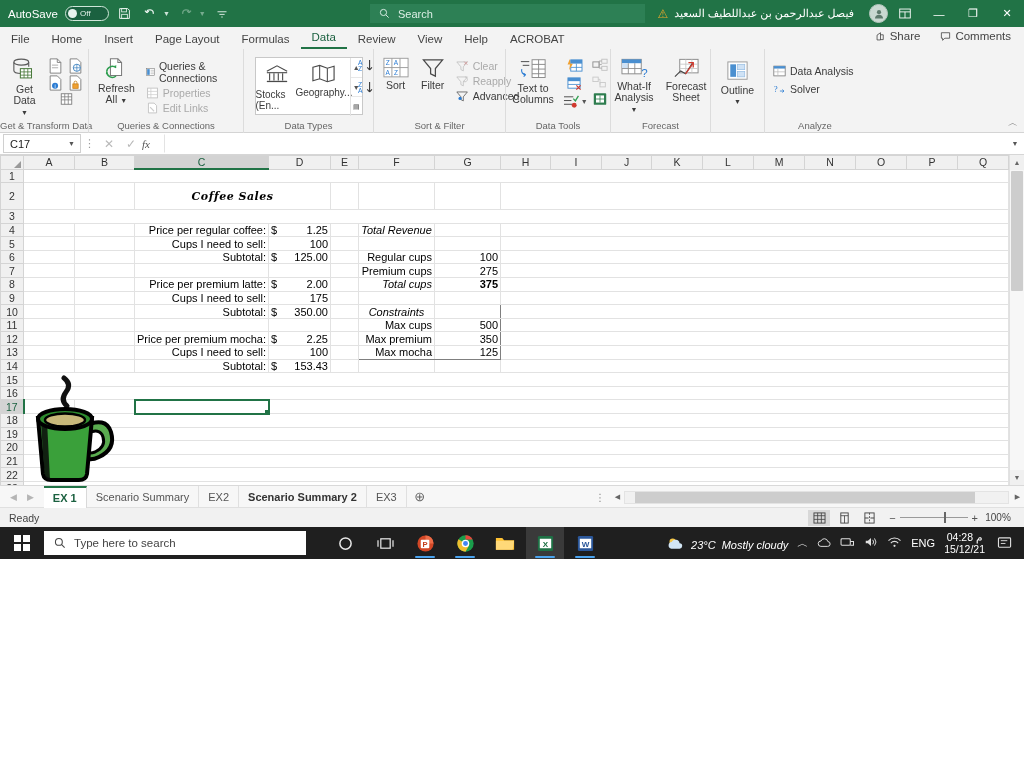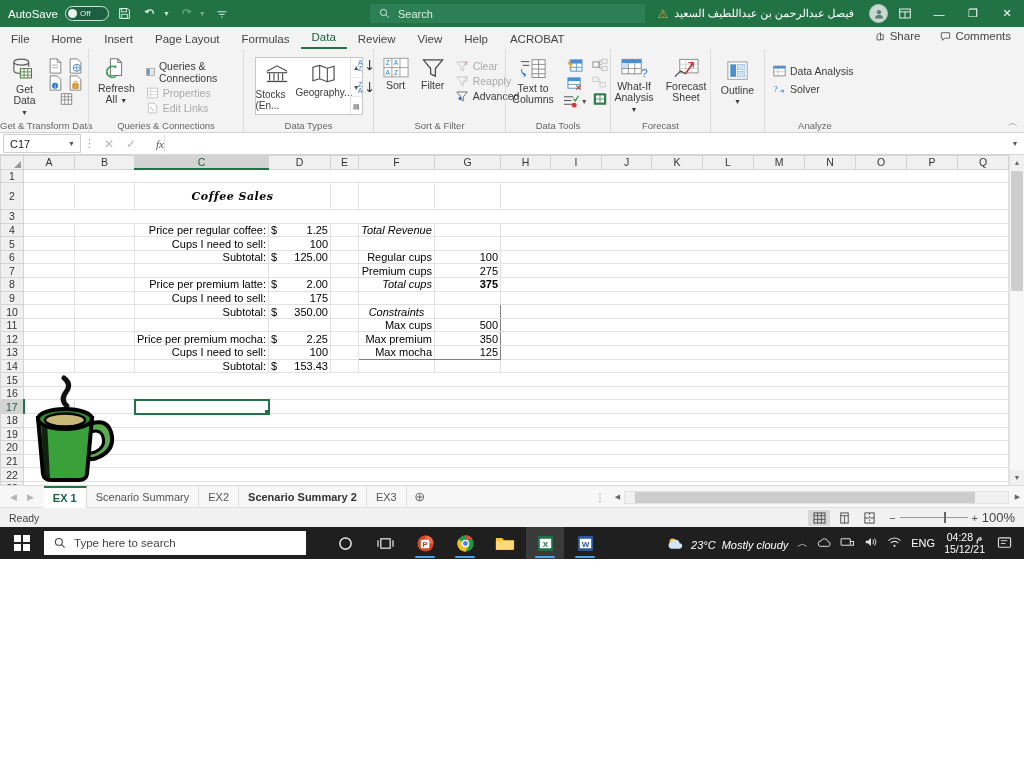--- a/index.html
+++ b/index.html
@@ -101,21 +101,21 @@
   .formulabar {
     height: 22px; background:#fff; display:flex; align-items:center;
     border-bottom:1px solid #d6d6d6; font-size:11px;
   }
   .namebox { width:78px; height:19px; margin-left:3px; border:1px solid #d0d0d0; background:#fff;
              display:flex; align-items:center; padding-left:6px; font-size:11px; color:#222;
              position:relative; }
   .namebox .caret { position:absolute; right:5px; font-size:7px; color:#555; }
   .fb-dots { color:#9a9a9a; font-size:11px; padding:0 3px; }
   .fb-btn { width:22px; text-align:center; color:#b9b9b9; font-size:12px; }
-  .fb-fx { width:22px; text-align:right; color:#555; font-size:11px; font-style:italic;
+  .fb-fx { width:22px; text-align:left; color:#555; font-size:11px; font-style:italic;
            font-family:"Liberation Serif", serif; }
   .fb-input { flex:1; height:19px; border:1px solid #fff; border-left:1px solid #e3e3e3;
               background:#fff; font-size:11px; padding-left:4px; }
   .fb-caret-right { width:18px; text-align:center; font-size:7px; color:#555; }
 
   
   .gridwrap { position:relative; height:330px; background:#fff; overflow:hidden; }
   table.grid { border-collapse: collapse; table-layout: fixed; }
   .colhead, .rowhead {
     background:#f0f0f0; border:1px solid #d4d4d4; color:#333; font-size:10.5px;
@@ -178,21 +178,21 @@
                border-top:1px solid #e0e0e0; font-size:10.5px; color:#444; }
   .st-ready { padding-left:9px; }
   .st-right { margin-left:auto; display:flex; align-items:center; gap:3px; padding-right:9px;}
   .viewbtn { width:22px; height:16px; display:flex; align-items:center; justify-content:center;
              color:#444; font-size:12px; }
   .viewbtn.active { background:#d8d8d8; }
   .zoomslider { display:flex; align-items:center; gap:4px; margin-left:6px; }
   .zs-line { width:68px; height:1px; background:#9a9a9a; position:relative;}
   .zs-knob { position:absolute; left:44px; top:-5px; width:2px; height:11px; background:#666;}
   .zs-pm { font-size:11px; color:#555; }
-  .zoomval { width:34px; text-align:right; font-size:13px; }
+  .zoomval { width:34px; text-align:center; font-size:10px; }
 
   
   .taskbar { height:32px; background:#1f1f1f; display:flex; align-items:center;
              color:#fff; font-size:11.5px; position:relative; }
   .winstart { width:44px; display:flex; align-items:center; justify-content:center; }
   .tb-searchbox { width:262px; height:24px; background:#ffffff; display:flex; align-items:center;
                   gap:8px; padding-left:10px; color:#444; font-size:11.5px; }
   .tb-items { display:flex; align-items:center; gap:2px; margin-left:20px; }
   .tbitem { width:38px; height:32px; display:flex; align-items:center; justify-content:center;
             position:relative; }

